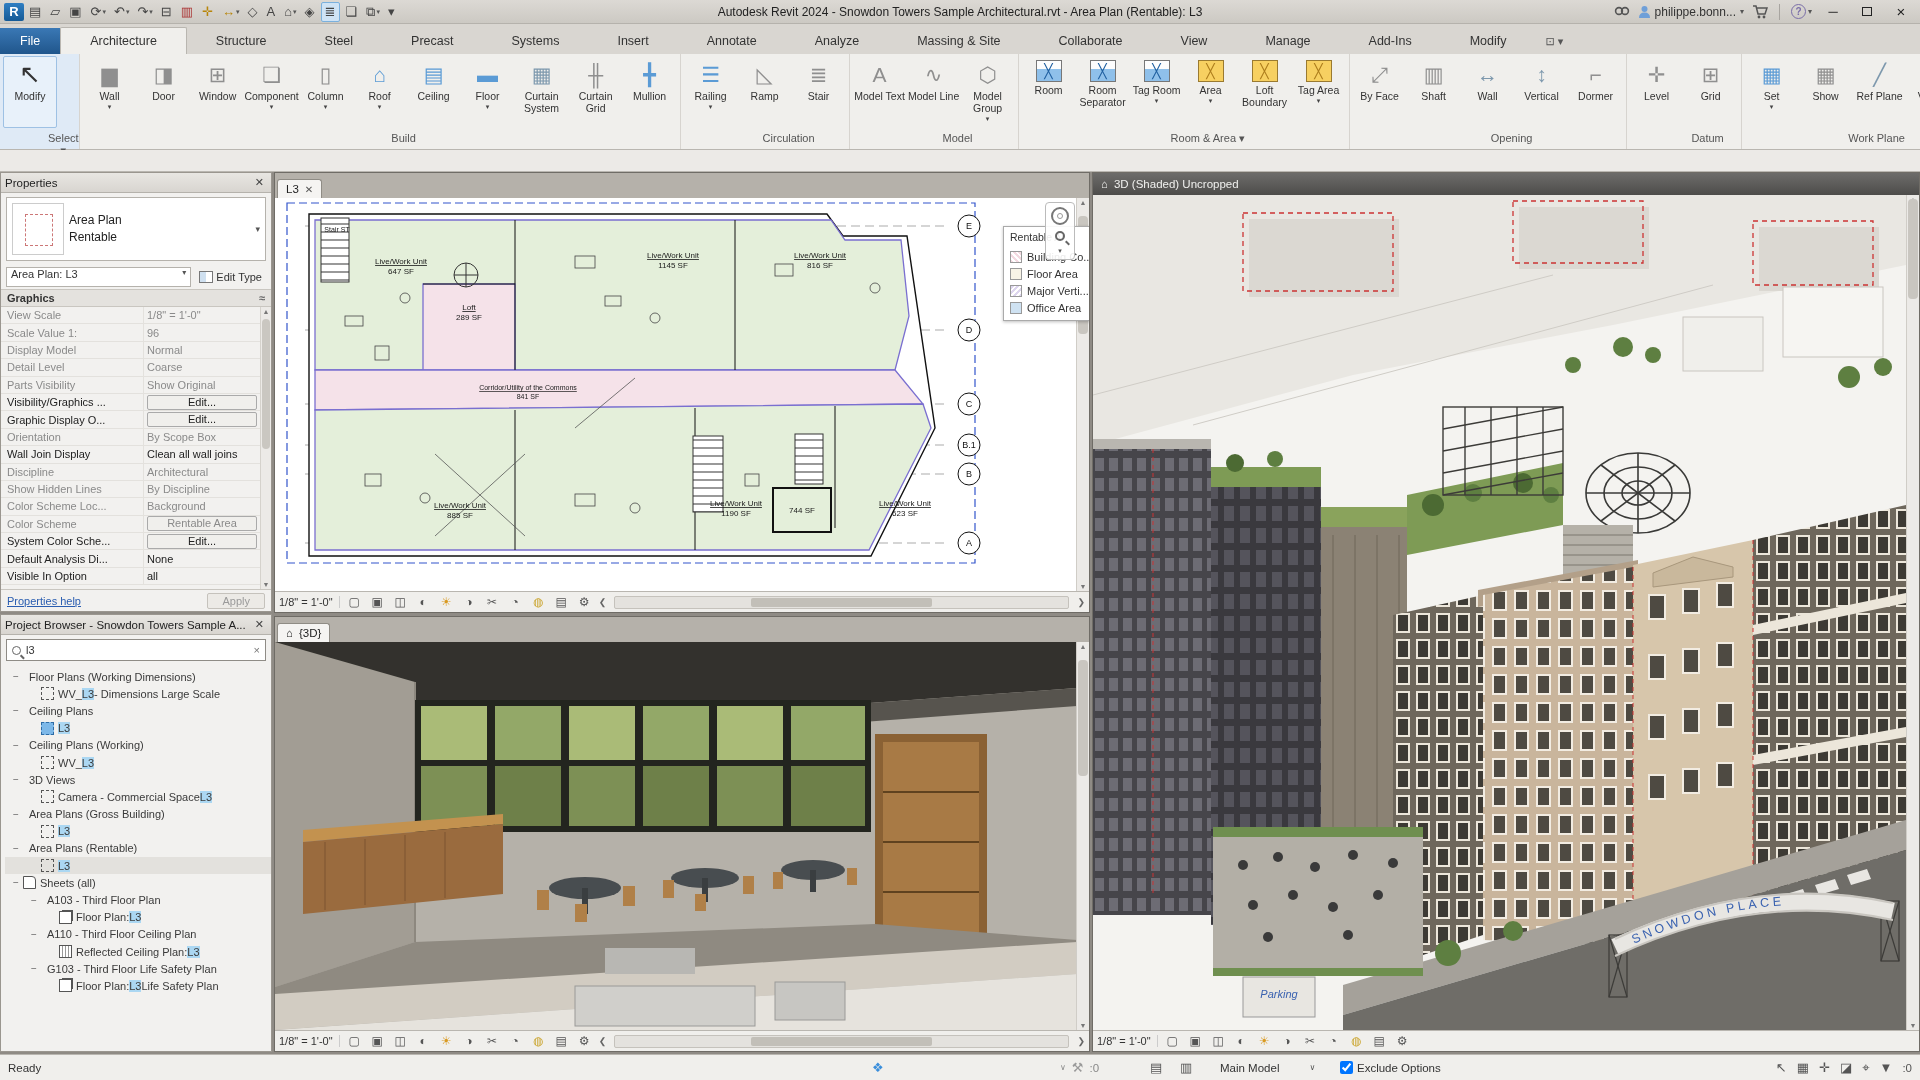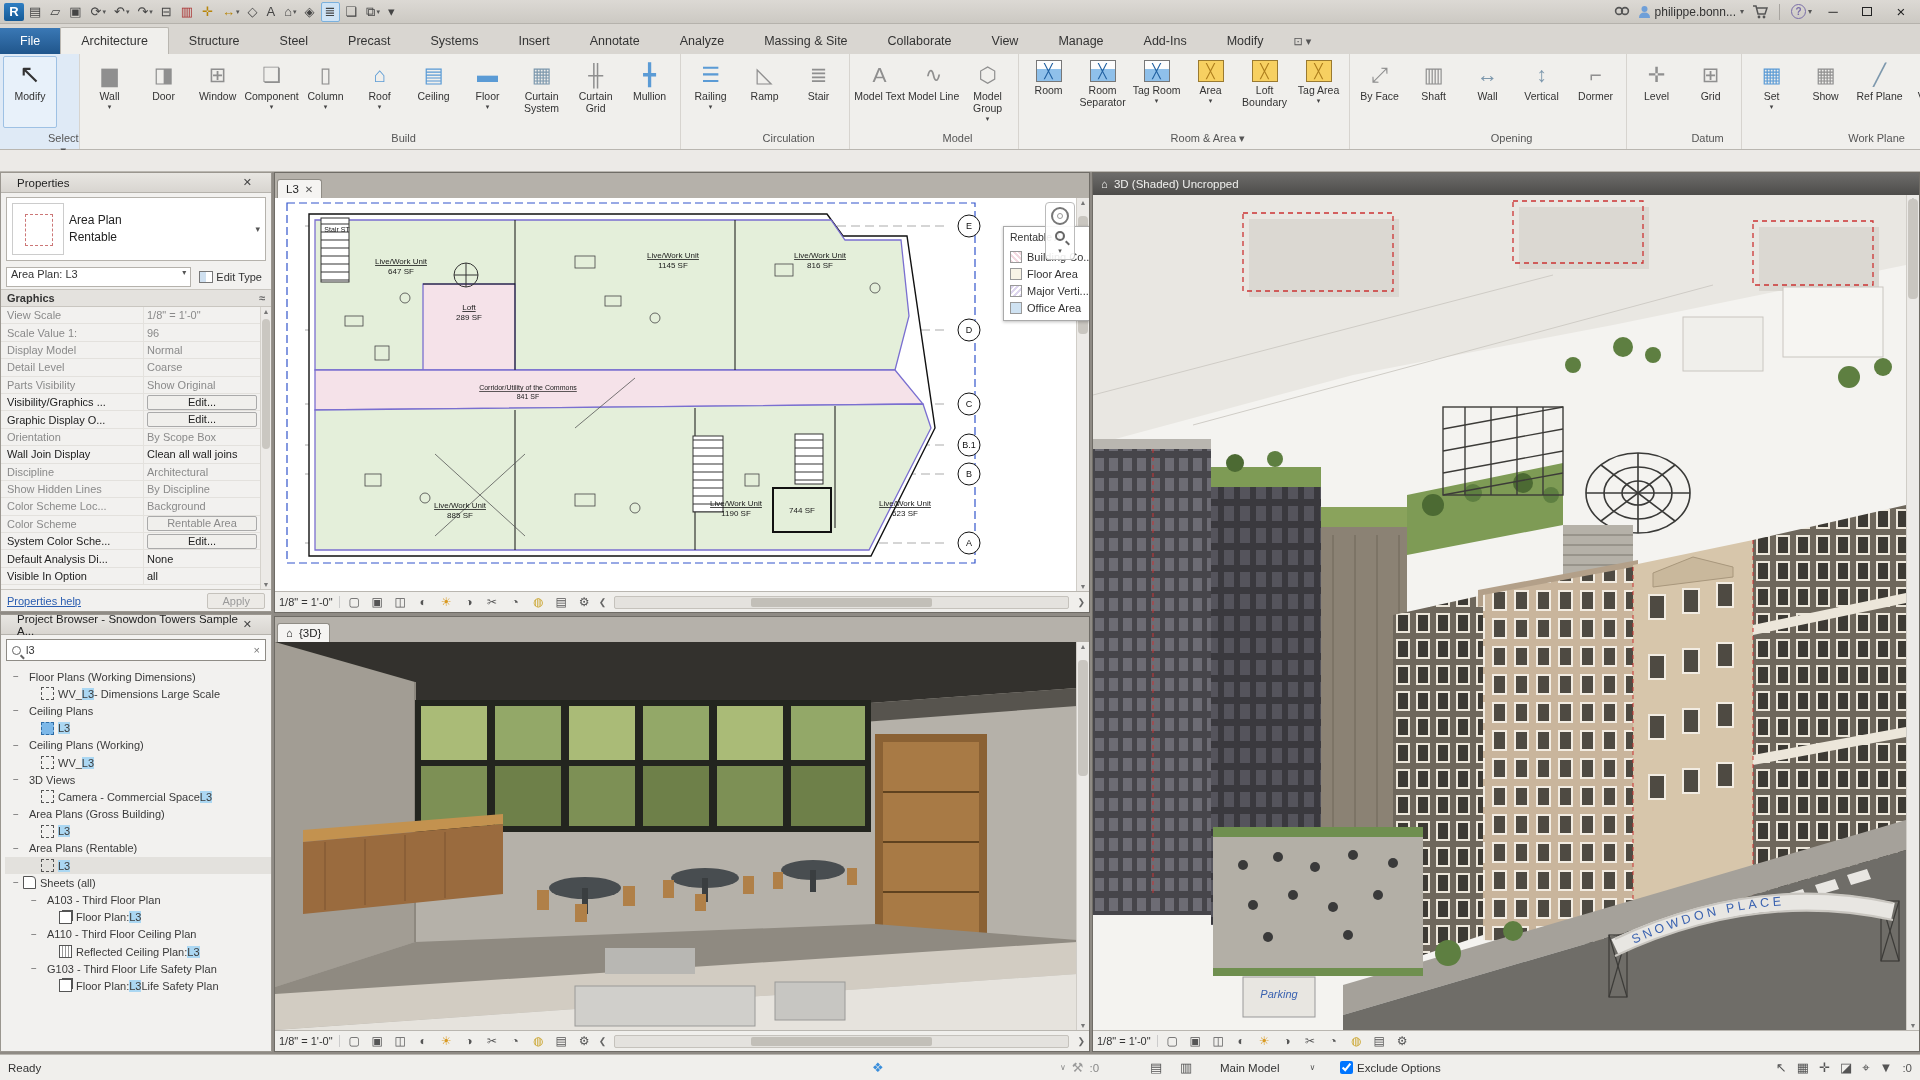--- a/index.html
+++ b/index.html
@@ -20,21 +20,21 @@
   .tright{margin-left:auto;display:flex;align-items:center;gap:8px;padding-right:6px;z-index:2;}
   .tuser{display:flex;align-items:center;gap:4px;font-size:12px;color:#333;}
   .qhelp{width:15px;height:15px;border-radius:50%;border:1.5px solid #7a6ea8;color:#7a6ea8;font-weight:bold;
     display:flex;align-items:center;justify-content:center;font-size:10px;}
   .winbtn{width:26px;height:18px;display:flex;align-items:center;justify-content:center;font-size:13px;color:#222;}
   .maxbox{width:10px;height:9px;border:1.5px solid #222;}
   .sep{width:1px;height:16px;background:#a8a5a0;margin:0 3px;}
 
   
   .tabsrow{position:absolute;left:0;top:24px;width:100%;height:30px;background:#d9d6d1;display:flex;align-items:flex-end;}
-  .rtab{padding:6px 20px 6px;font-size:12.5px;color:#333;cursor:default;}
+  .rtab{padding:6px 29px 6px;font-size:12.5px;color:#333;cursor:default;}
   .rtab.file{background:linear-gradient(#3a78b5,#20568c);color:#fff;padding:6px 20px;margin-top:17px;}
   .rtab.active{background:#f0efec;border:1px solid #b9b6b0;border-bottom:none;border-radius:2px 2px 0 0;}
   .modpanel-ind{display:flex;align-items:center;margin-left:10px;color:#555;font-size:11px;padding-bottom:6px;}
 
   
   .ribbon{position:absolute;left:0;top:54px;width:100%;height:96px;background:#f0efec;border-bottom:1px solid #b9b6b0;display:flex;}
   .rpanel{height:100%;display:flex;flex-direction:column;border-right:1px solid #d7d4cf;}
   .rpanel .btnrow{flex:1;display:flex;align-items:flex-start;padding:2px 3px 0;}
   .rpanel .plabel{height:19px;text-align:center;color:#555;font-size:11px;padding-top:2px;padding-left:48px;}
   .rbtn{width:54px;min-width:44px;height:72px;display:flex;flex-direction:column;align-items:center;padding-top:3px;
@@ -50,21 +50,21 @@
   .selpanel .rbtn{height:72px;}
   .modifybig{border:1px solid #9ec1e4;background:#e8f1fa;}
   .modifybig .gi{font-size:26px;color:#333;}
 
   
   .optionsbar{position:absolute;left:0;top:150px;width:100%;height:22px;background:#eceae7;border-bottom:1px solid #bab7b1;}
 
   
   .palette{position:absolute;background:#f2f1ef;border:1px solid #9a968f;display:flex;flex-direction:column;}
   .phead{height:20px;background:linear-gradient(#e8e6e2,#d8d5d0);display:flex;align-items:center;
-    padding:0 16px;font-size:11.5px;color:#222;border-bottom:1px solid #b5b2ac;flex:0 0 auto;}
+    padding:0 4px;font-size:11.5px;color:#222;border-bottom:1px solid #b5b2ac;flex:0 0 auto;}
   .phead .px{margin-left:auto;font-size:11px;color:#444;padding:0 3px;}
   
   .typesel{margin:4px 5px;background:#fff;border:1px solid #b5b2ac;height:64px;display:flex;align-items:center;}
   .typesel .tsicon{width:52px;height:52px;border:1px solid #ccc;margin:5px;position:relative;background:#fff;}
   .typesel .tsicon:before{content:"";position:absolute;left:12px;top:10px;width:26px;height:30px;border:1.5px dashed #c77;}
   .typesel .tsname{font-size:12px;color:#222;line-height:1.4;}
   .typesel .tsdd{margin-left:auto;padding:0 5px;color:#555;font-size:9px;}
   .selrow{display:flex;align-items:center;padding:2px 5px;gap:4px;}
   .selbox{flex:1;border:1px solid #b5b2ac;background:#fff;height:20px;display:flex;padding:0 4px;}
   .selbox .dd{margin-left:auto;font-size:8px;color:#555;}
@@ -249,20 +249,21 @@
           <span>⧉</span>
           <span class="dd">▾</span>
         </span>
 
         <span class="qi">
           <span>▾</span>
           <span class="dd"></span>
         </span>
 
     </div>
+    <div class="ttitle">Autodesk Revit 2024 - Snowdon Towers Sample Architectural.rvt - Area Plan (Rentable): L3</div>
     <div class="tright">
       <svg width="16" height="12" viewBox="0 0 16 12">
           <circle cx="5" cy="5" r="3.4" fill="none" stroke="#555" stroke-width="1.6"></circle>
           <circle cx="11" cy="5" r="3.4" fill="none" stroke="#555" stroke-width="1.6"></circle>
         </svg>
       <div class="tuser">
         <svg width="13" height="13" viewBox="0 0 13 13">
             <circle cx="6.5" cy="4" r="3" fill="#6f9fd8"></circle>
             <path d="M1 13 Q1 7.5 6.5 7.5 Q12 7.5 12 13 Z" fill="#6f9fd8"></path>
           </svg>

